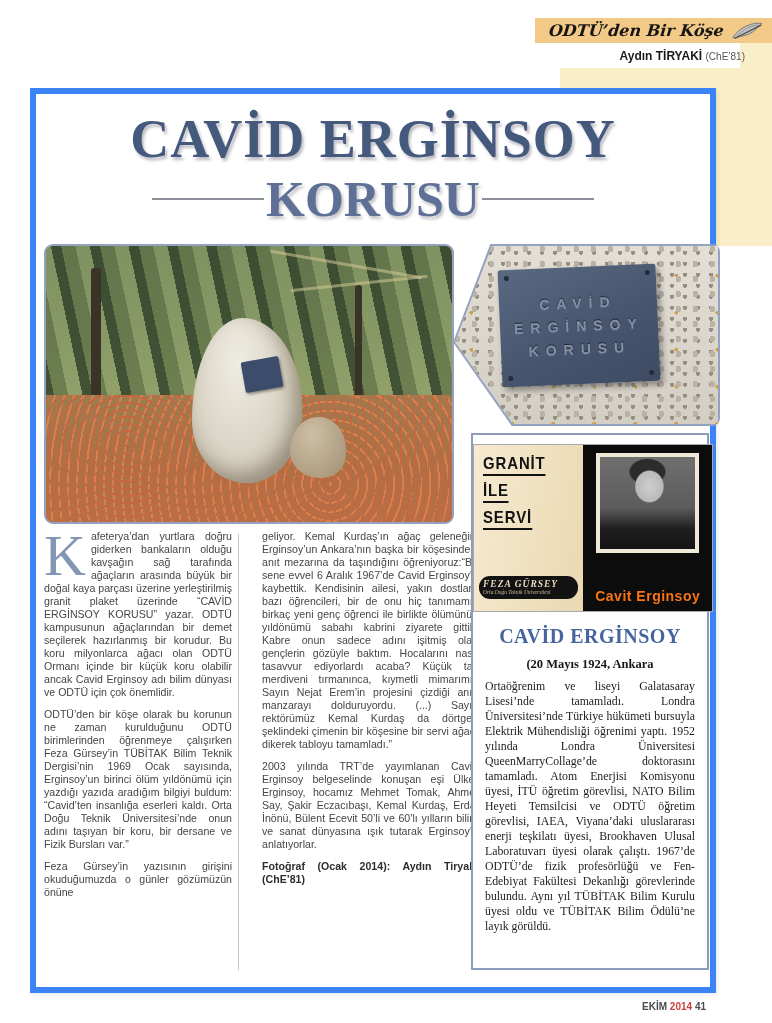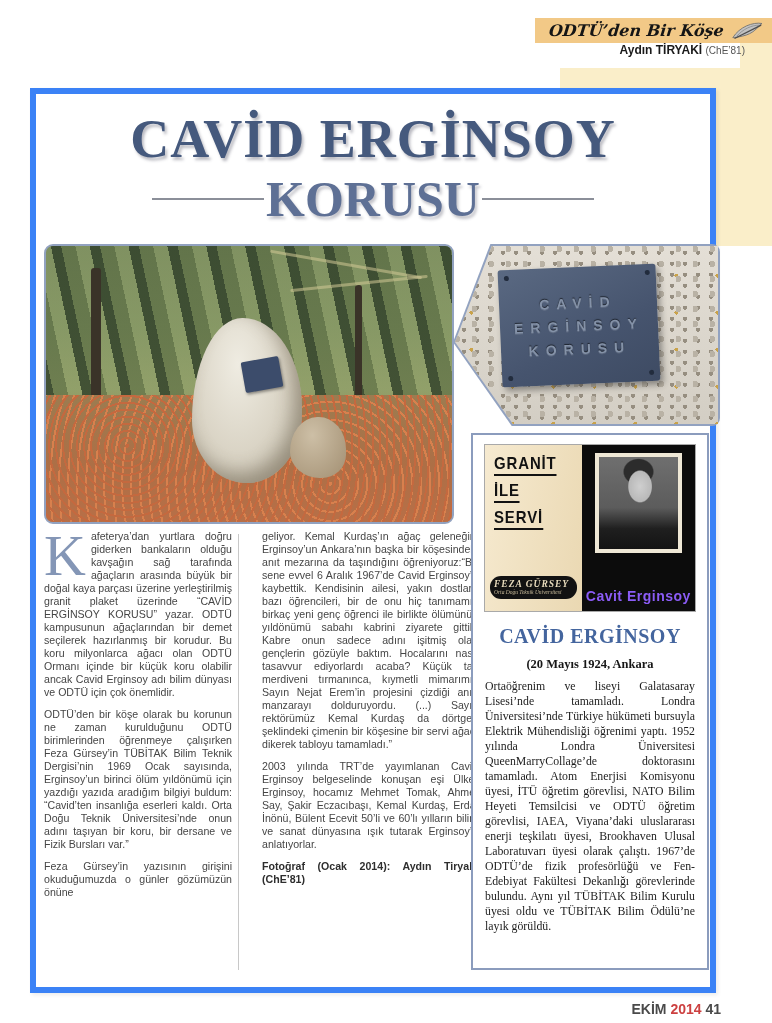--- a/index.html
+++ b/index.html
@@ -9,21 +9,21 @@
   
   .orange-bar{position:absolute;left:535px;top:18px;width:237px;height:25px;
               background:#f2c987;display:flex;align-items:center;justify-content:flex-end;
               padding-right:8px;box-sizing:border-box;}
   .script-title{font-family:"DejaVu Serif",serif;font-style:italic;font-weight:bold;
                 font-size:16px;color:#151515;transform:skewX(-6deg);letter-spacing:0px;
                 margin-right:6px;white-space:nowrap;}
   .quill{width:34px;height:20px;}
   .cream-panel{position:absolute;left:560px;top:68px;width:212px;height:178px;background:#faeec9;}
   .cream-strip{position:absolute;left:740px;top:43px;width:32px;height:25px;background:#faeec9;}
-  .byline{position:absolute;right:27px;top:43px;font-size:12px;color:#1a1a1a;white-space:nowrap;}
+  .byline{position:absolute;right:27px;top:49px;font-size:12px;color:#1a1a1a;white-space:nowrap;}
   .byline b{font-weight:bold;}
   .byline .cls{font-size:10px;color:#555;}
 
   
   .card{position:absolute;left:30px;top:88px;width:686px;height:905px;background:#fff;
         border:6px solid #3b82f6;box-shadow:2px 2px 4px rgba(0,0,0,.08);box-sizing:border-box;}
 
   .title1{position:absolute;left:0;top:14px;width:100%;text-align:center;
           font-family:"Liberation Serif",serif;font-weight:bold;font-size:54px;
           color:#45597d;letter-spacing:1px;text-shadow:2px 3px 3px rgba(60,60,80,.35);}
@@ -76,50 +76,50 @@
   .col2{left:226px;width:216px;padding-top:6px;box-sizing:border-box;}
   .col p{margin:0 0 9px 0;}
   .dropcap{float:left;font-family:"Liberation Serif",serif;font-size:58px;line-height:48px;
            color:#8496b6;padding:2px 5px 0 0;}
   .credit{font-weight:bold;color:#2e2e2e;}
   .divider{position:absolute;left:202px;top:440px;width:1px;height:436px;background:#c8c8c8;}
 
   
   .sidebar{position:absolute;left:435px;top:339px;width:238px;height:537px;background:#fff;
            border:2px solid #8b9cbd;box-sizing:border-box;}
-  .cover{margin:9px auto 0;width:212px;height:168px;display:flex;border:1px solid #a9a9a9;box-sizing:border-box;}
+  .cover{margin:9px auto 0;width:240px;height:168px;display:flex;border:1px solid #a9a9a9;box-sizing:border-box;}
   .cover-left{width:46%;background:linear-gradient(100deg,#f6ead0,#ead8b2);position:relative;
               padding:9px 0 0 9px;box-sizing:border-box;}
   .book-line{font-weight:bold;font-size:17px;letter-spacing:1px;color:#121212;
              display:inline-block;border-bottom:2.5px solid #121212;margin-bottom:5px;
              transform:scaleX(.88);transform-origin:left;}
   .book-line-wrap{line-height:20px;}
   .author-box{position:absolute;left:5px;right:5px;bottom:12px;background:#121212;
               padding:3px 4px 4px;color:#e9dcbd;border-radius:11px;}
   .author-box .a1{font-family:"Liberation Serif",serif;font-style:italic;font-weight:bold;
                   font-size:9.5px;letter-spacing:1px;}
   .author-box .a2{font-family:"Liberation Serif",serif;font-style:italic;font-size:5.5px;color:#cdbf9d;}
   .cover-right{flex:1;background:#0c0c0c;position:relative;}
   .p-frame{position:absolute;left:13px;right:13px;top:8px;height:100px;background:#efe8d6;padding:4px;box-sizing:border-box;}
   .p-photo{width:100%;height:100%;
            background:radial-gradient(ellipse 26% 30% at 52% 32%,#cfcfcf 0%,#b9b9b9 55%,transparent 60%),
                       radial-gradient(ellipse 30% 22% at 50% 16%,#2c2c2c 0%,#2c2c2c 60%,transparent 66%),
                       linear-gradient(#6f6f6f 0%,#5c5c5c 55%,#1f1f1f 78%,#141414 100%);}
-  .p-caption{position:absolute;left:0;bottom:7px;width:100%;text-align:center;color:#8b5cf6;
+  .p-caption{position:absolute;left:0;bottom:7px;width:100%;text-align:center;color:#f97316;
              font-weight:bold;font-size:14px;letter-spacing:.5px;}
 
   .sb-heading{margin-top:13px;text-align:center;font-family:"Liberation Serif",serif;
               font-weight:bold;font-size:20px;color:#44659e;letter-spacing:.5px;}
   .sb-dates{margin-top:8px;text-align:center;font-family:"Liberation Serif",serif;
             font-weight:bold;font-size:12.5px;color:#161616;line-height:17px;}
   .sb-bio{margin:6px 12px 0;font-family:"Liberation Serif",serif;font-size:11.8px;
           line-height:15px;color:#1c1c1c;text-align:justify;}
 
   
-  .footer{position:absolute;right:51px;top:1001px;font-size:14px;font-weight:bold;color:#4a4a4a;}
+  .footer{position:absolute;right:66px;top:1001px;font-size:10px;font-weight:bold;color:#4a4a4a;}
   .footer .yr{color:#cc4040;}
 </style>
 </head>
 <body>
 
 <div class="page">
 
   <div class="orange-bar">
     <span class="script-title">ODTÜ’den Bir Köşe</span>
     <svg class="quill" viewBox="0 0 40 24">

